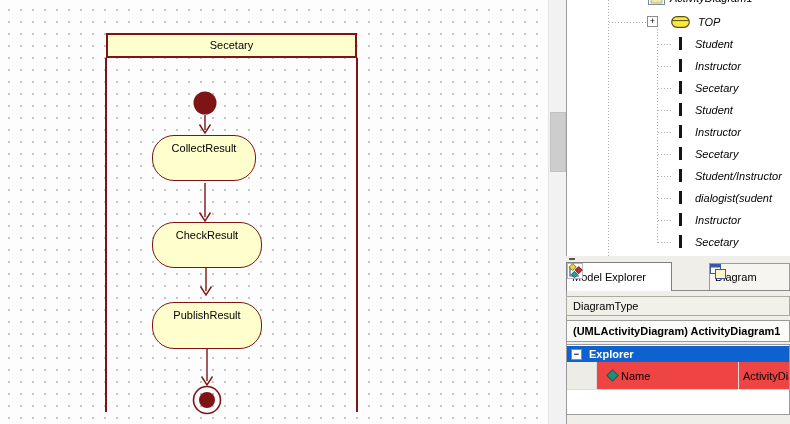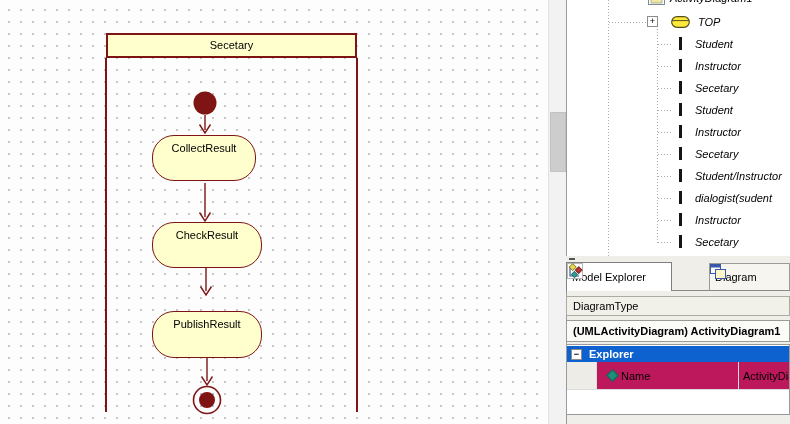--- a/index.html
+++ b/index.html
@@ -54,21 +54,21 @@
   #tab-diagram{left:709px;top:263px;width:81px;height:27px;background:#F6F5F0;border:1px solid #9A9A9A;border-bottom:none;padding-left:5px;}
   #notch{left:569px;top:258px;width:6px;height:2px;background:#555;}
 
   
   #props-title{left:566px;top:296px;width:224px;height:20px;background:#F1F0E9;border:1px solid #ABAAA3;box-sizing:border-box;line-height:18px;padding-left:6px;}
   #sel-header{left:566px;top:320px;width:224px;height:22px;background:#FBFBF8;border:1px solid #9A9A9A;box-sizing:border-box;line-height:20px;padding-left:6px;font-weight:bold;overflow:hidden;}
   #prop-grid{left:566px;top:344px;width:224px;height:71px;background:#fff;border:1px solid #9A9A9A;box-sizing:border-box;overflow:hidden;}
   #group-row{left:0;top:1px;width:224px;height:16px;background:var(--blue);color:#fff;font-weight:bold;line-height:16px;}
   #group-label{position:absolute;left:22px;}
   #group-box{left:4px;top:3px;line-height:9px;}
-  .prow{position:absolute;left:0;width:224px;background:#be185d;}
+  .prow{position:absolute;left:0;width:224px;background:#ef4444;}
   .gutter{position:absolute;left:0;top:0;width:29px;height:100%;background:#EDECE6;border-right:1px solid #DCDCDC;}
   .pname{position:absolute;left:54px;top:0;line-height:inherit;}
   .pval{position:absolute;left:176px;top:0;line-height:inherit;white-space:nowrap;}
   .cell-line{position:absolute;left:171px;top:0;width:1px;height:100%;background:#DCDCDC;}
   .diamond{position:absolute;left:41px;top:9px;width:7px;height:7px;background:#1E8E7A;border:1px solid #0E5F52;transform:rotate(45deg);}
   .lock{position:absolute;left:39px;top:6px;width:10px;height:8px;background:#2A52B8;border-radius:1px;}
   .lock:before{content:"";position:absolute;left:2px;top:-4px;width:4px;height:4px;border:1.5px solid #2A52B8;border-bottom:none;border-radius:3px 3px 0 0;}
   .lock:after{content:"";position:absolute;left:4px;top:2px;width:2px;height:3px;background:#CFE0FF;}
 </style>
 </head>
@@ -97,21 +97,21 @@
     <circle cx="207" cy="400" r="13.5" fill="none" stroke="#7E1414" stroke-width="1.6"></circle>
     <circle cx="207" cy="400" r="8" fill="#7E1414"></circle>
   </svg>
 
   <div class="action abs" style="left:152px;top:135px;">
     <span>CollectResult</span>
   </div>
   <div class="action abs" style="left:152px;top:222px;width:110px;">
     <span>CheckResult</span>
   </div>
-  <div class="action abs" style="left:152px;top:311px;width:110px;height:47px;">
+  <div class="action abs" style="left:152px;top:302px;width:110px;height:47px;">
     <span>PublishResult</span>
   </div>
 </div>
 
 <div id="vscroll" class="abs"></div>
 <div id="vthumb" class="abs"></div>
 
 <div id="rpanel" class="abs"></div>
 
 <div id="tree" class="abs">

